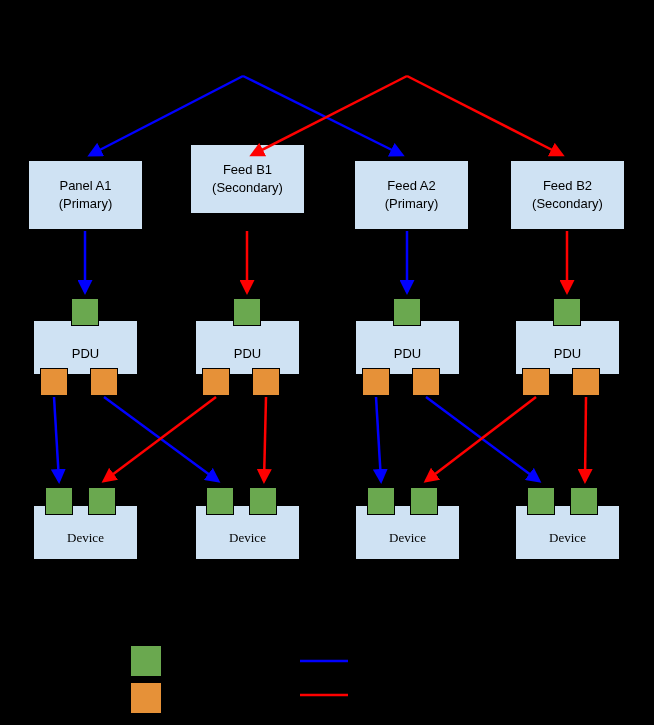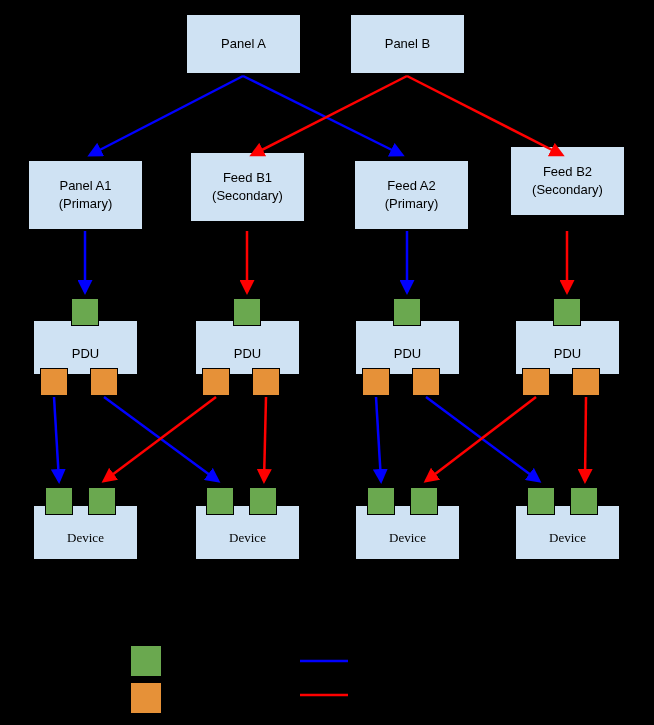--- a/index.html
+++ b/index.html
@@ -64,40 +64,34 @@
   line.blue{stroke:var(--primary-path);stroke-width:2.5;}
   line.red{stroke:var(--secondary-path);stroke-width:2.5;}
   .head-blue{fill:var(--primary-path);}
   .head-red{fill:var(--secondary-path);}
 </style>
 </head>
 <body style="background: rgb(0, 0, 0);">
 
 <div class="canvas">
 
-  <div class="node panel" style="left:186px;top:14px;">
-    <span>Panel A</span>
-  </div>
-  <div class="node panel" style="left:350px;top:14px;">
-    <span>Panel B</span>
-  </div>
 
   <div class="node feed" style="left:28px;top:160px;">
     <span>Panel A1</span>
     <span>(Primary)</span>
   </div>
-  <div class="node feed" style="left:190px;top:152px;">
+  <div class="node feed" style="left:190px;top:144px;">
     <span>Feed B1</span>
     <span>(Secondary)</span>
   </div>
   <div class="node feed" style="left:354px;top:160px;">
     <span>Feed A2</span>
     <span>(Primary)</span>
   </div>
-  <div class="node feed" style="left:510px;top:146px;">
+  <div class="node feed" style="left:510px;top:160px;">
     <span>Feed B2</span>
     <span>(Secondary)</span>
   </div>
 
   <div class="node pdu" style="left:33px;top:320px;">
     <span>PDU</span>
   </div>
   <div class="node pdu" style="left:195px;top:320px;">
     <span>PDU</span>
   </div>

